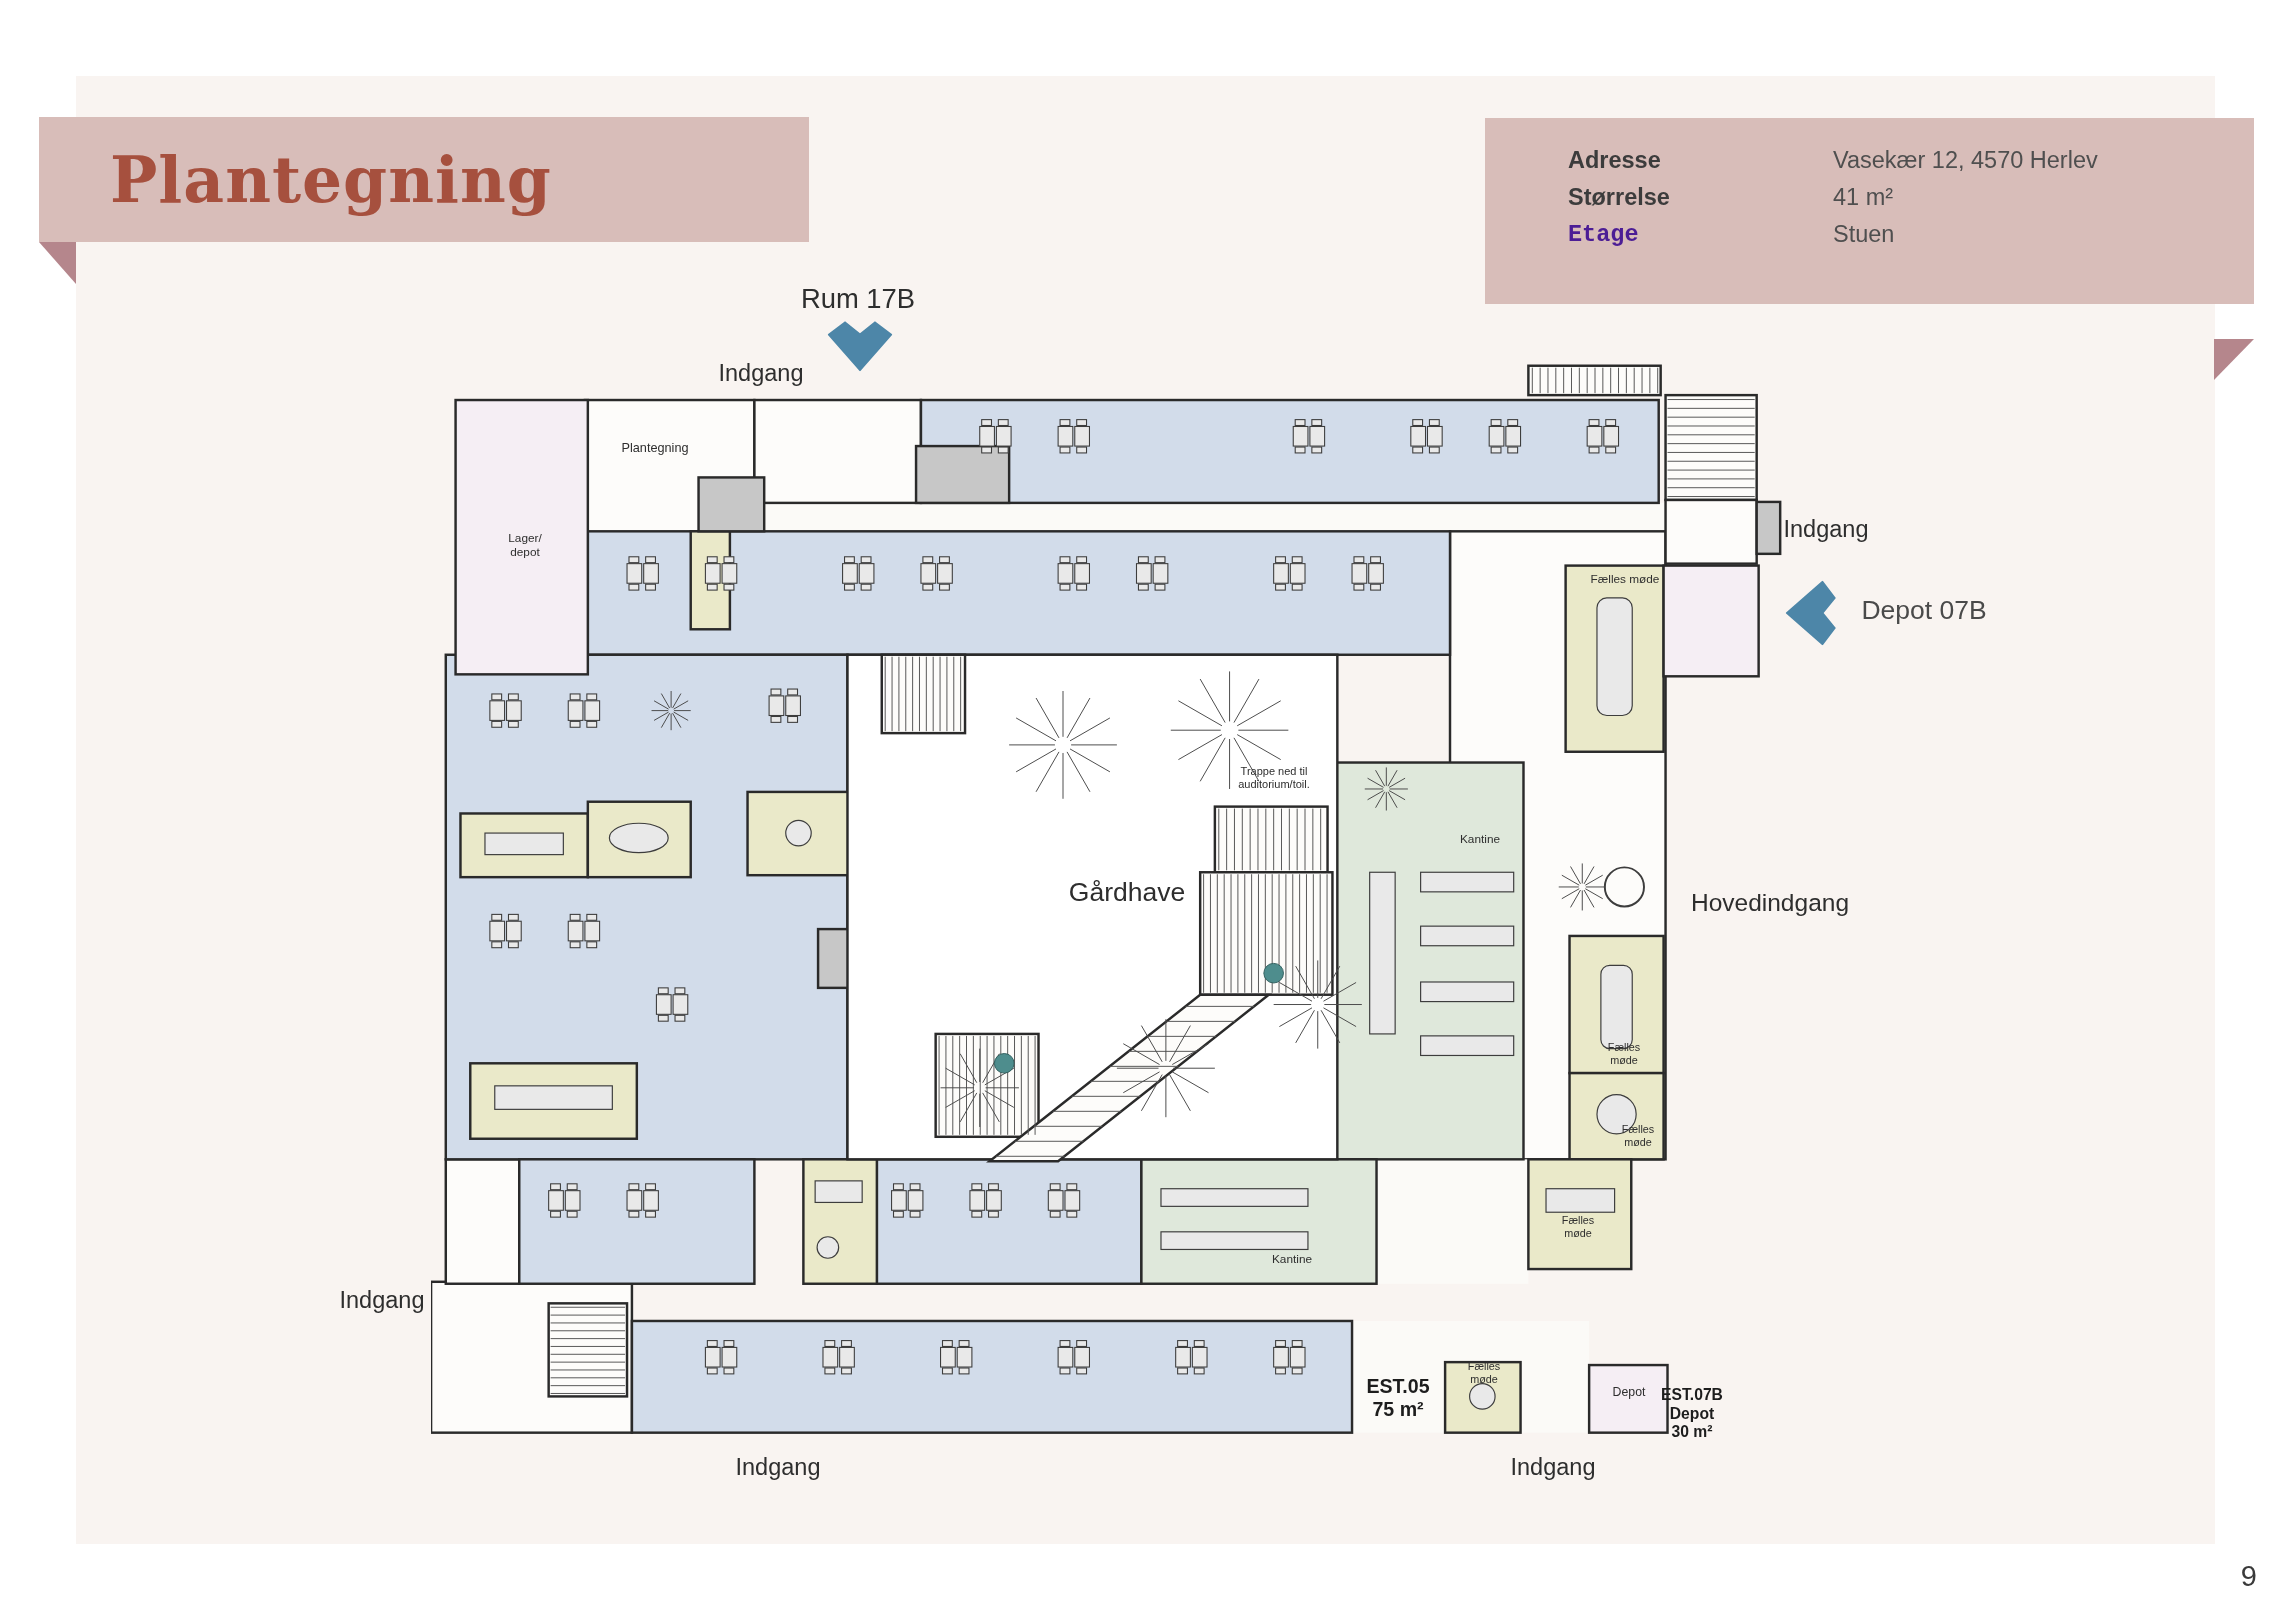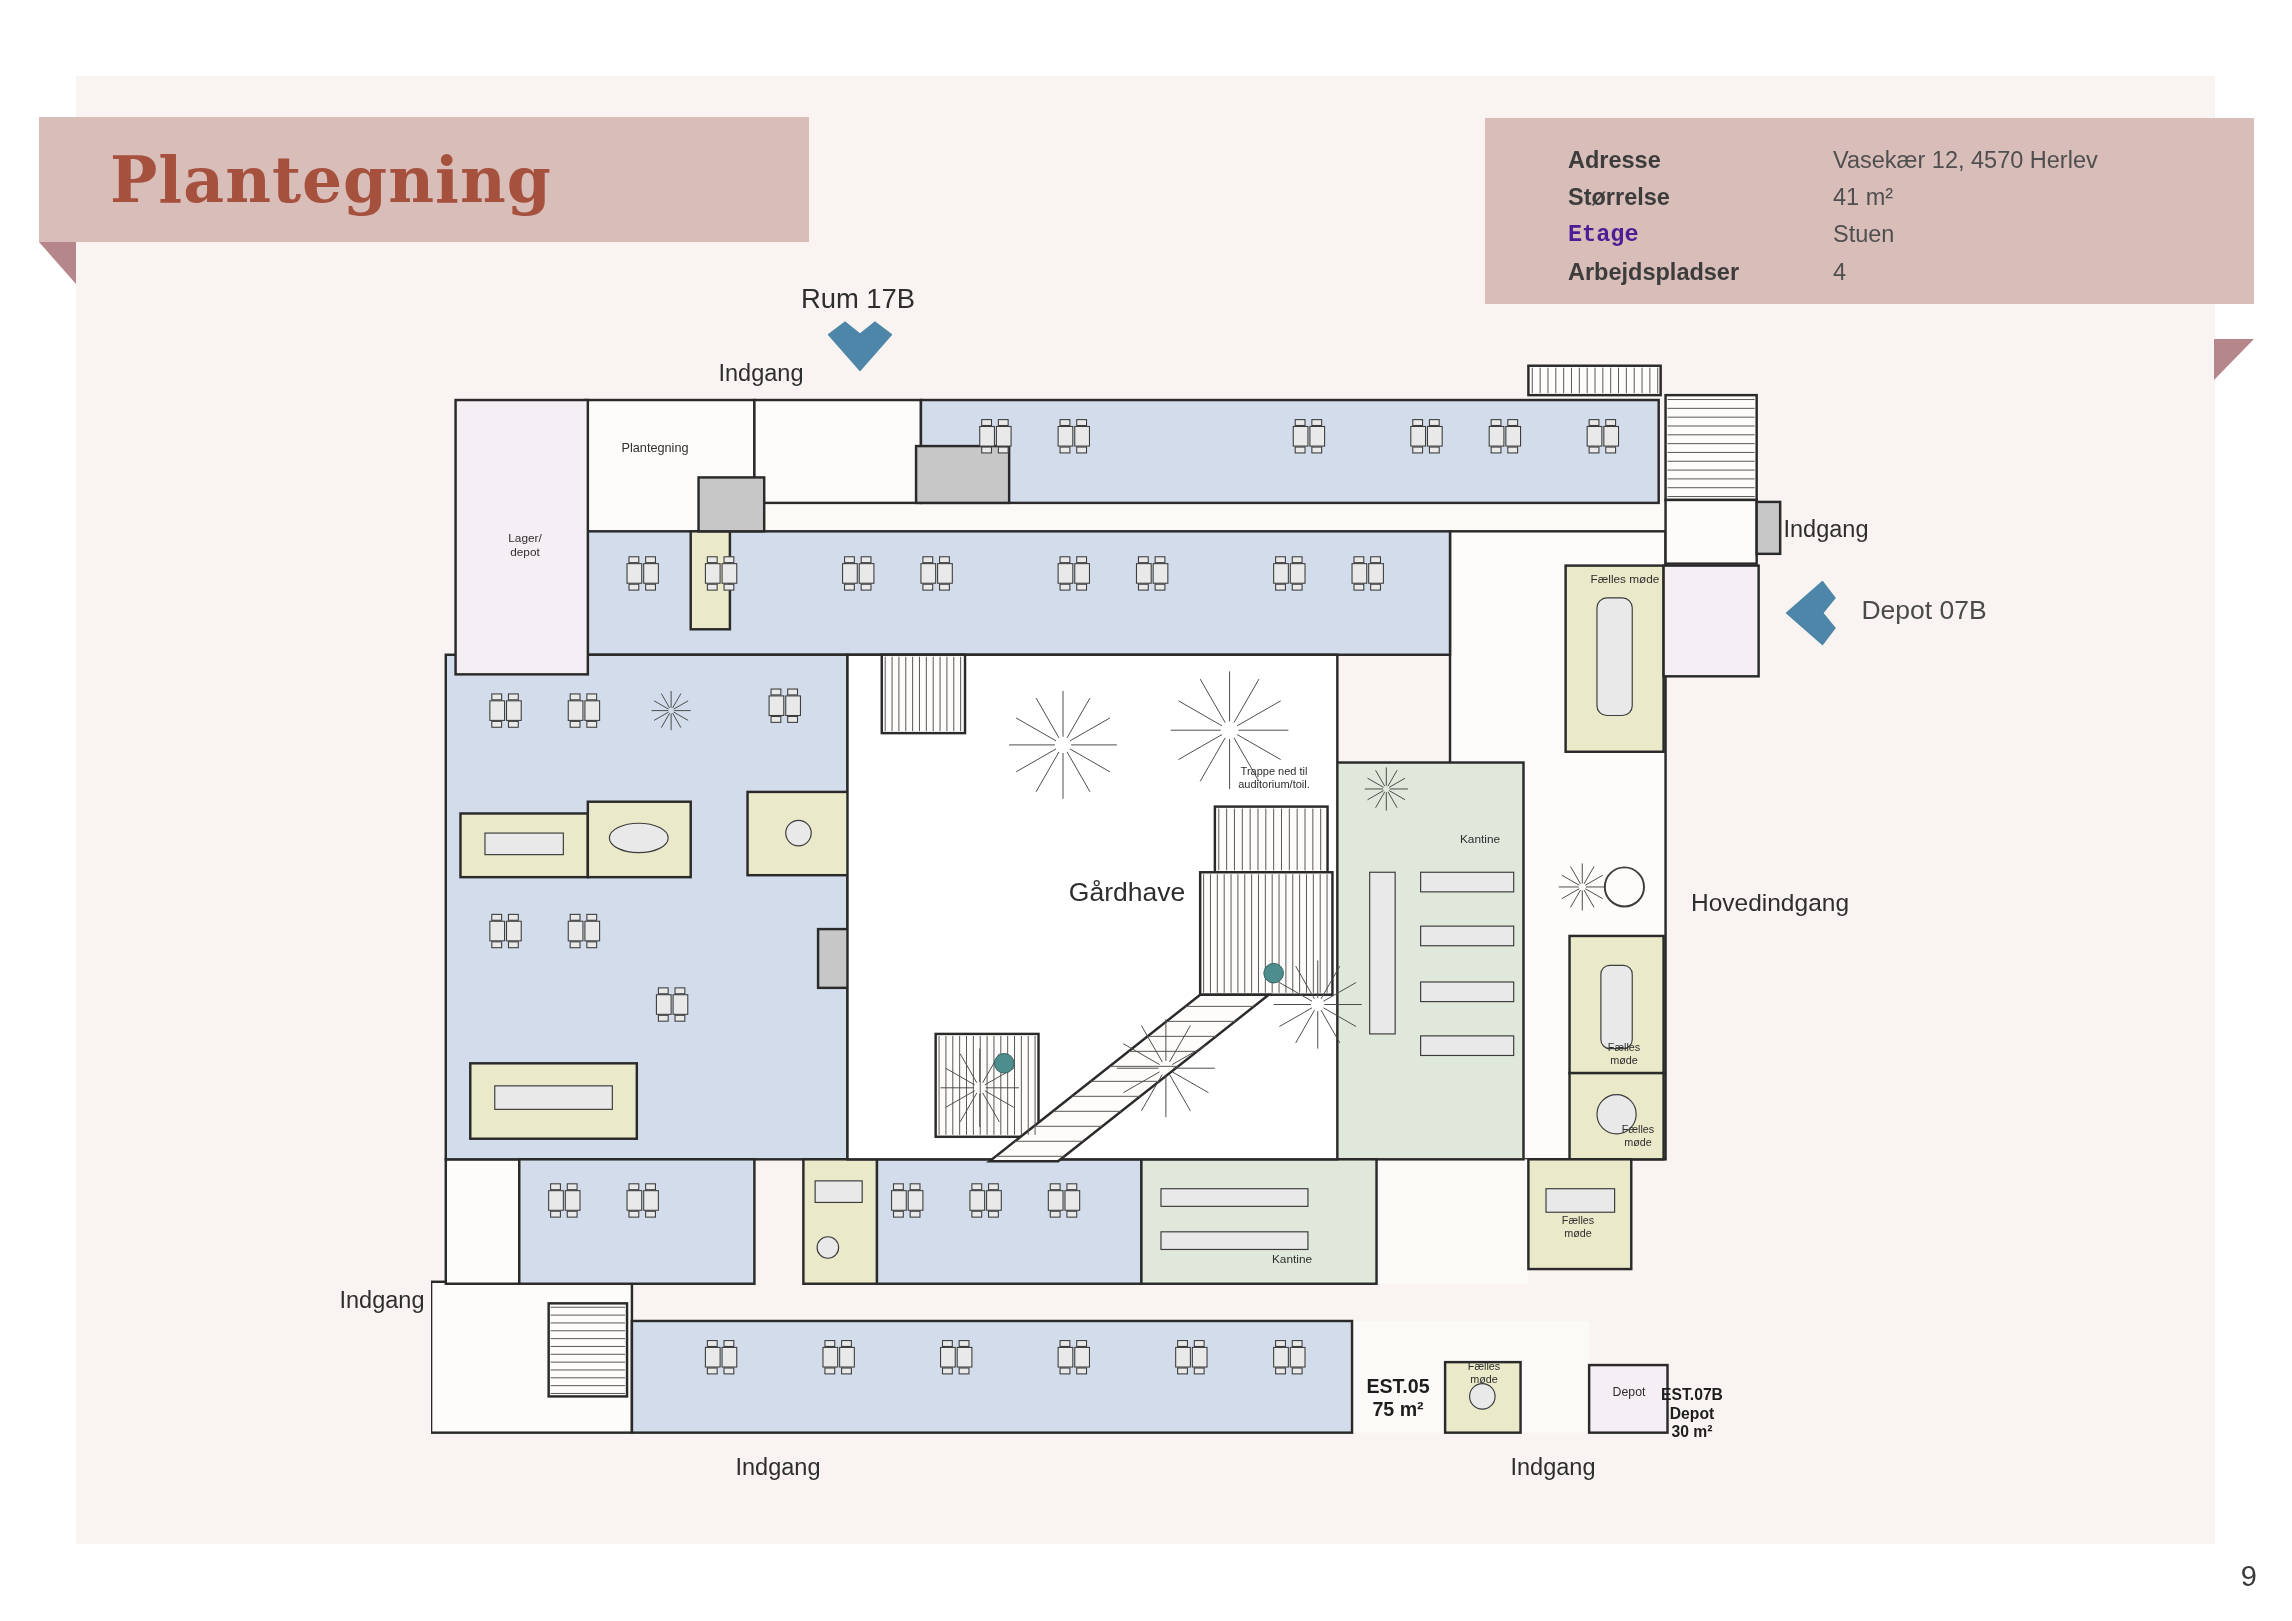--- a/index.html
+++ b/index.html
@@ -37,24 +37,20 @@
       <span class="lbl" style="color: rgb(60, 60, 60);">Adresse</span>
       <span style="color: rgb(79, 79, 79);">Vasekær 12, 4570 Herlev</span>
     </div>
     <div class="info-row">
       <span class="lbl" style="color: rgb(60, 60, 60);">Størrelse</span>
       <span style="color: rgb(79, 79, 79);">41 m²</span>
     </div>
     <div class="info-row">
       <span class="lbl" style="color: #4c1d95; font-family: Liberation Mono, monospace;">Etage</span>
       <span style="color: rgb(79, 79, 79);">Stuen</span>
-    </div>
-    <div class="info-row">
-      <span class="lbl" style="color: rgb(60, 60, 60);">Arbejdspladser</span>
-      <span style="color: rgb(79, 79, 79);">4</span>
     </div>
   </div>
 <div id="info-fold" style="background: rgb(181, 134, 140);"></div>
 
 <div id="plan-wrap">
 <svg id="plan-svg" width="1362" height="1112" viewBox="0 0 1390 1135" xmlns="http://www.w3.org/2000/svg">
   <defs>
     <g id="desk">
       <rect x="2" y="-7" width="10" height="6"></rect>
           <rect x="19" y="-7" width="10" height="6"></rect>

